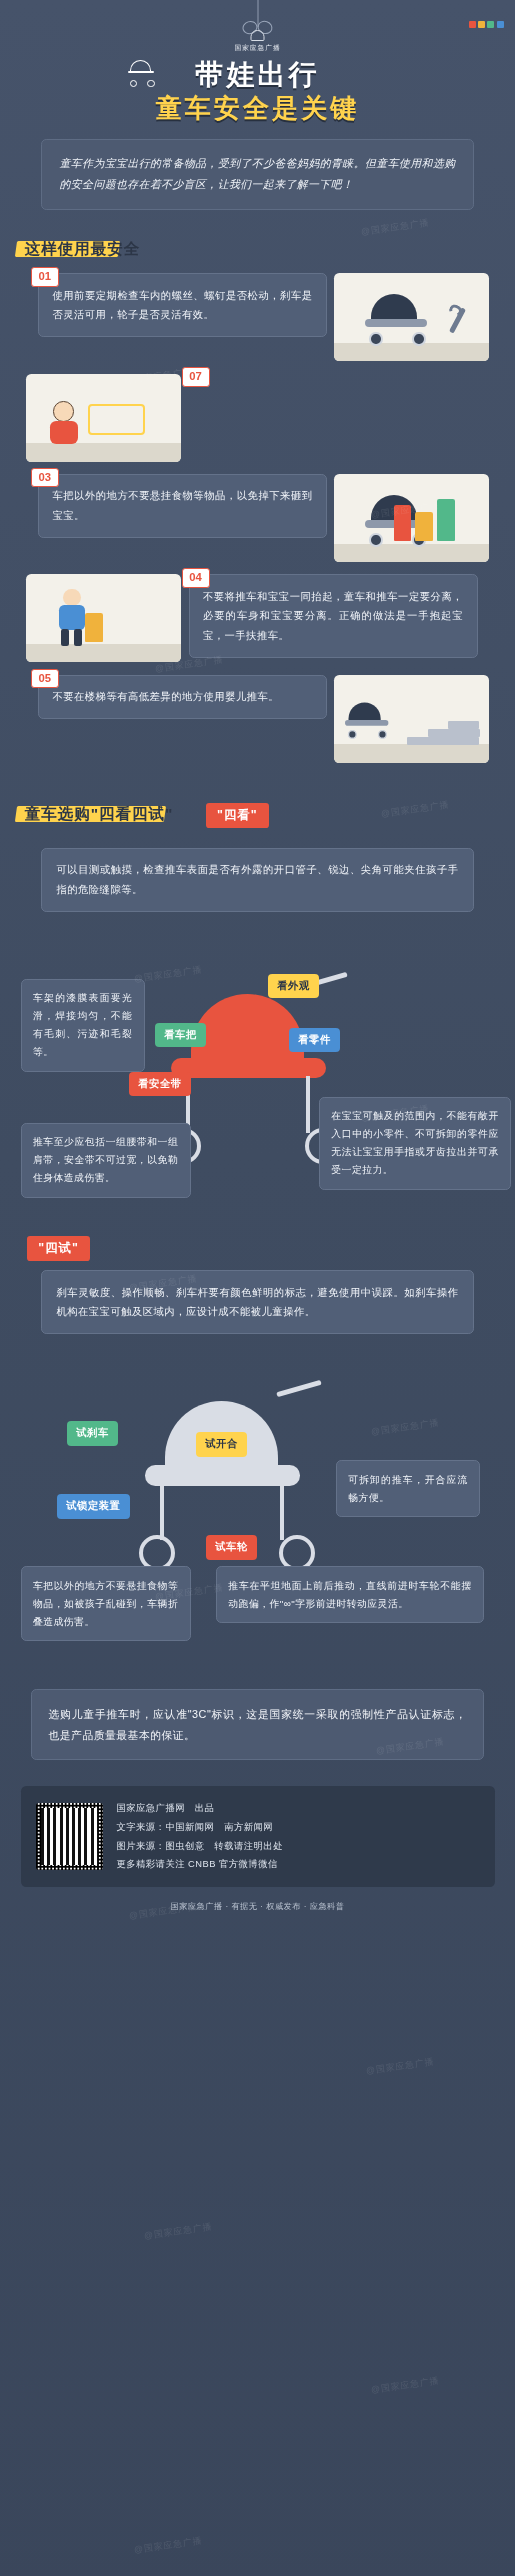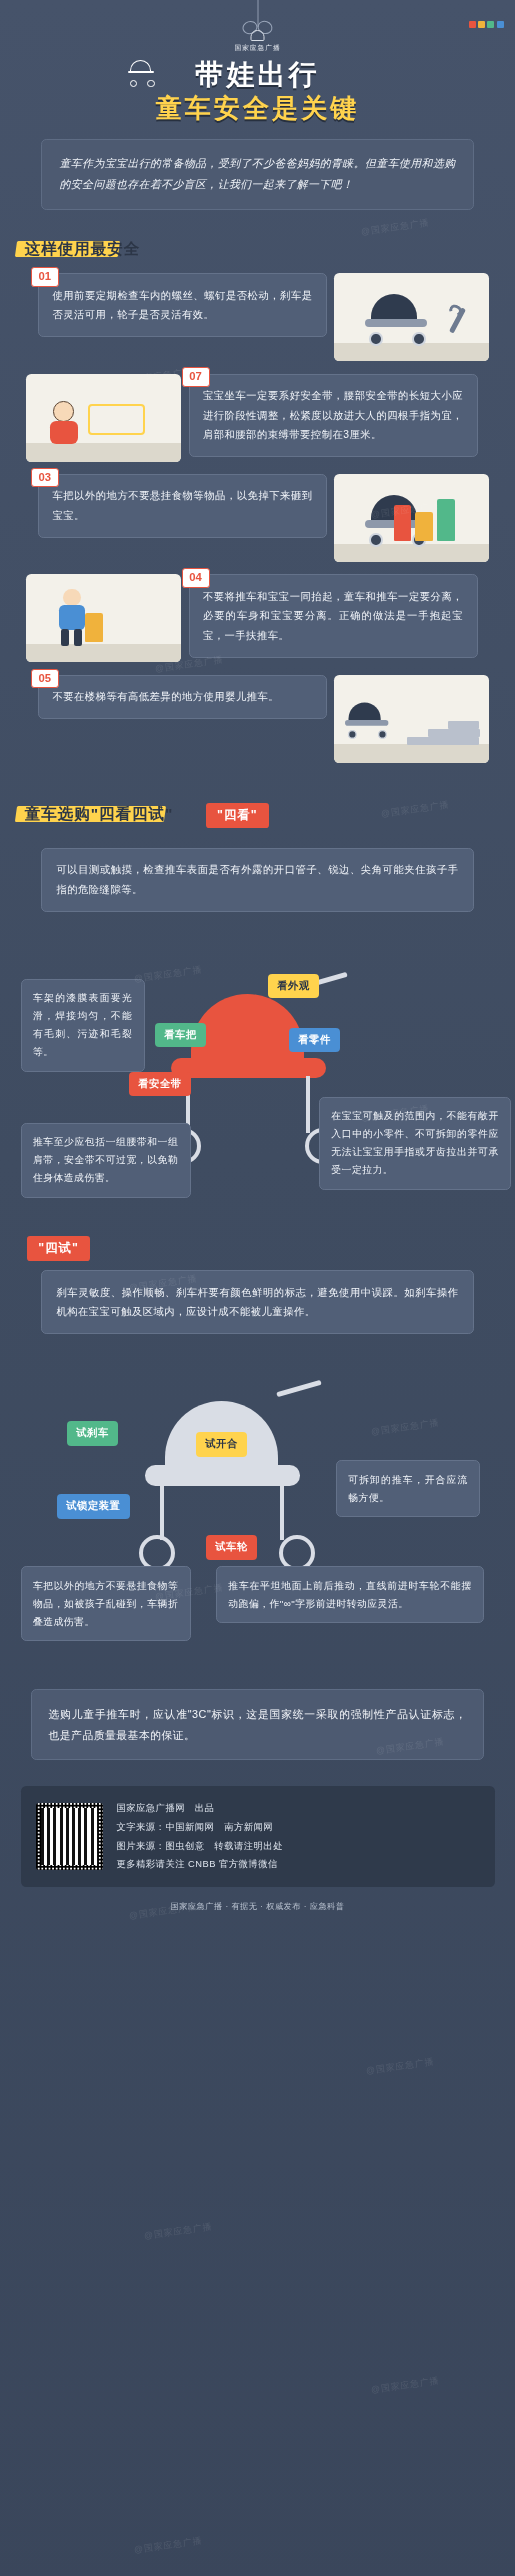--- a/index.html
+++ b/index.html
@@ -559,21 +559,20 @@
       <div class="ill-tool">
         <span class="hd"></span>
           <span class="wr"></span>
       </div>
     </div>
   </div>
 
   
   <div class="tip right">
     <div class="num-badge">07</div>
-    <div class="tip-card">宝宝坐车一定要系好安全带，腰部安全带的长短大小应进行阶段性调整，松紧度以放进大人的四根手指为宜，肩部和腰部的束缚带要控制在3厘米。</div>
     <div class="illus">
       <div class="ground"></div>
       <div class="ill-baby">
         <span class="head"></span>
           <span class="body"></span>
       </div>
       <div class="ill-belt"></div>
     </div>
   </div>
 

